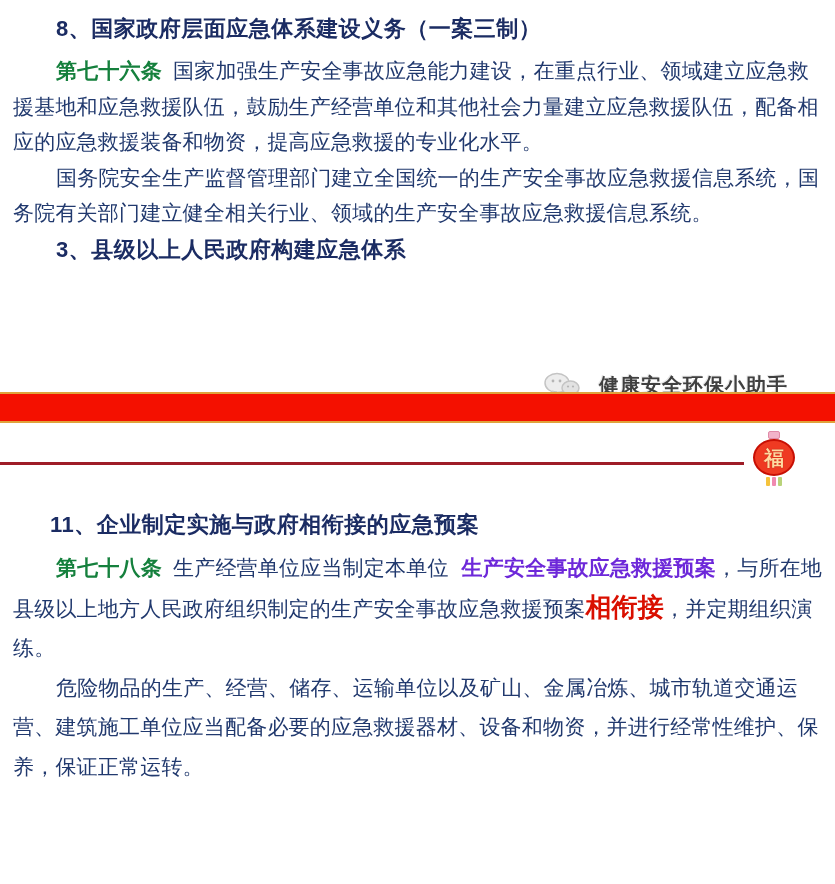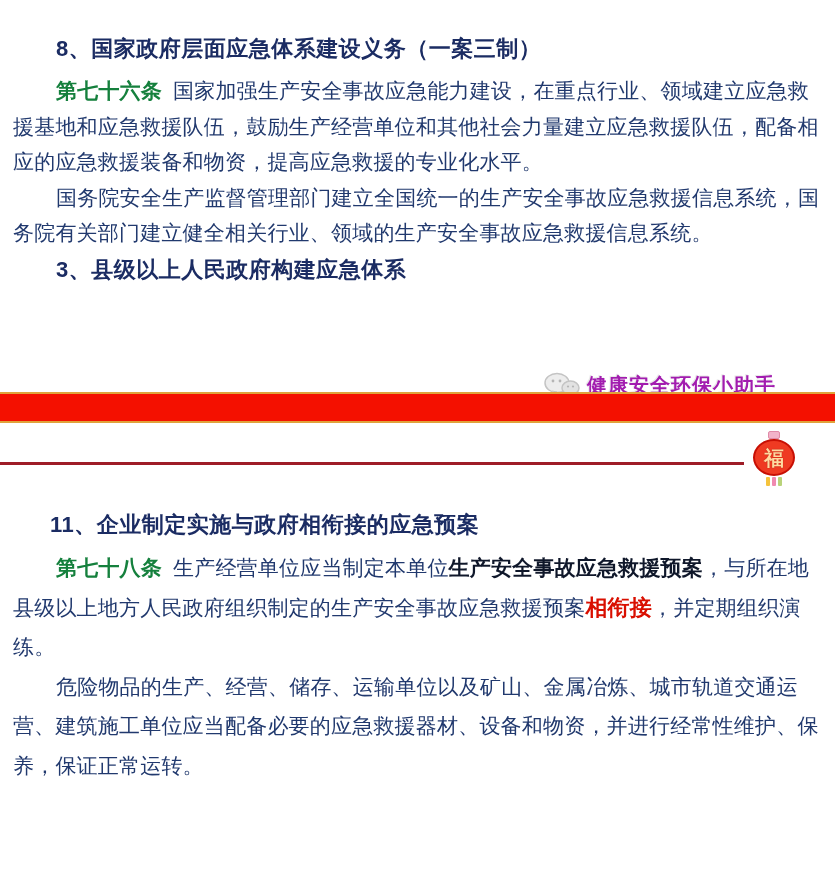--- a/index.html
+++ b/index.html
@@ -3,42 +3,42 @@
 <meta charset="utf-8">
 <style>
   html,body{margin:0;padding:0;}
   body{
     width:835px;height:884px;position:relative;overflow:hidden;
     background:#ffffff;
     font-family:"Liberation Sans","DejaVu Sans",sans-serif;
   }
   
   .slide{position:absolute;left:13px;width:812px;}
-  #slide1{top:8px;margin-top:20px;}
+  #slide1{top:8px;}
   #slide2{top:497px;}
   .heading{
     font-size:22px;font-weight:700;color:#1b2c63;
     line-height:30px;margin:6px 0 9px 43px;letter-spacing:0.5px;
   }
   #slide2 .heading{margin:13px 0 8px 37px;}
   .para{
     margin:0;font-size:21px;color:#21396e;
     text-indent:43px;letter-spacing:0.2px;
   }
   #slide1 .para{line-height:35.5px;}
   #slide2 .para{line-height:39.5px;}
   .term{color:#15803d;font-weight:700;margin-right:11px;}
-  .red{color:#0f172a;font-weight:700;}
-  .red-big{color:#d90f00;font-weight:700;font-size:22px;}
+  .red{color:#6d28d9;font-weight:700;margin-left:13px;}
+  .red-big{color:#d90f00;font-weight:700;font-size:26px;}
   .red-mid{color:#d90f00;font-weight:700;font-size:23px;}
   
   #watermark{
     position:absolute;top:372px;left:544px;height:26px;
-    display:flex;align-items:center;gap:7px;
-    color:#a21caf;font-size:20px;font-weight:700;letter-spacing:1px;
+    display:flex;align-items:center;gap:19px;
+    color:#404040;font-size:20px;font-weight:700;letter-spacing:1px;
     text-shadow:1px 1px 0 #ffffff,-1px -1px 0 #e9e9e9;
     white-space:nowrap;
   }
   #watermark svg{display:block;}
   
   #red-band{
     position:absolute;top:392px;left:0;width:835px;height:27px;
     background:#f41000;
     border-top:2px solid #e0a23a;border-bottom:2px solid #e0a23a;
   }

